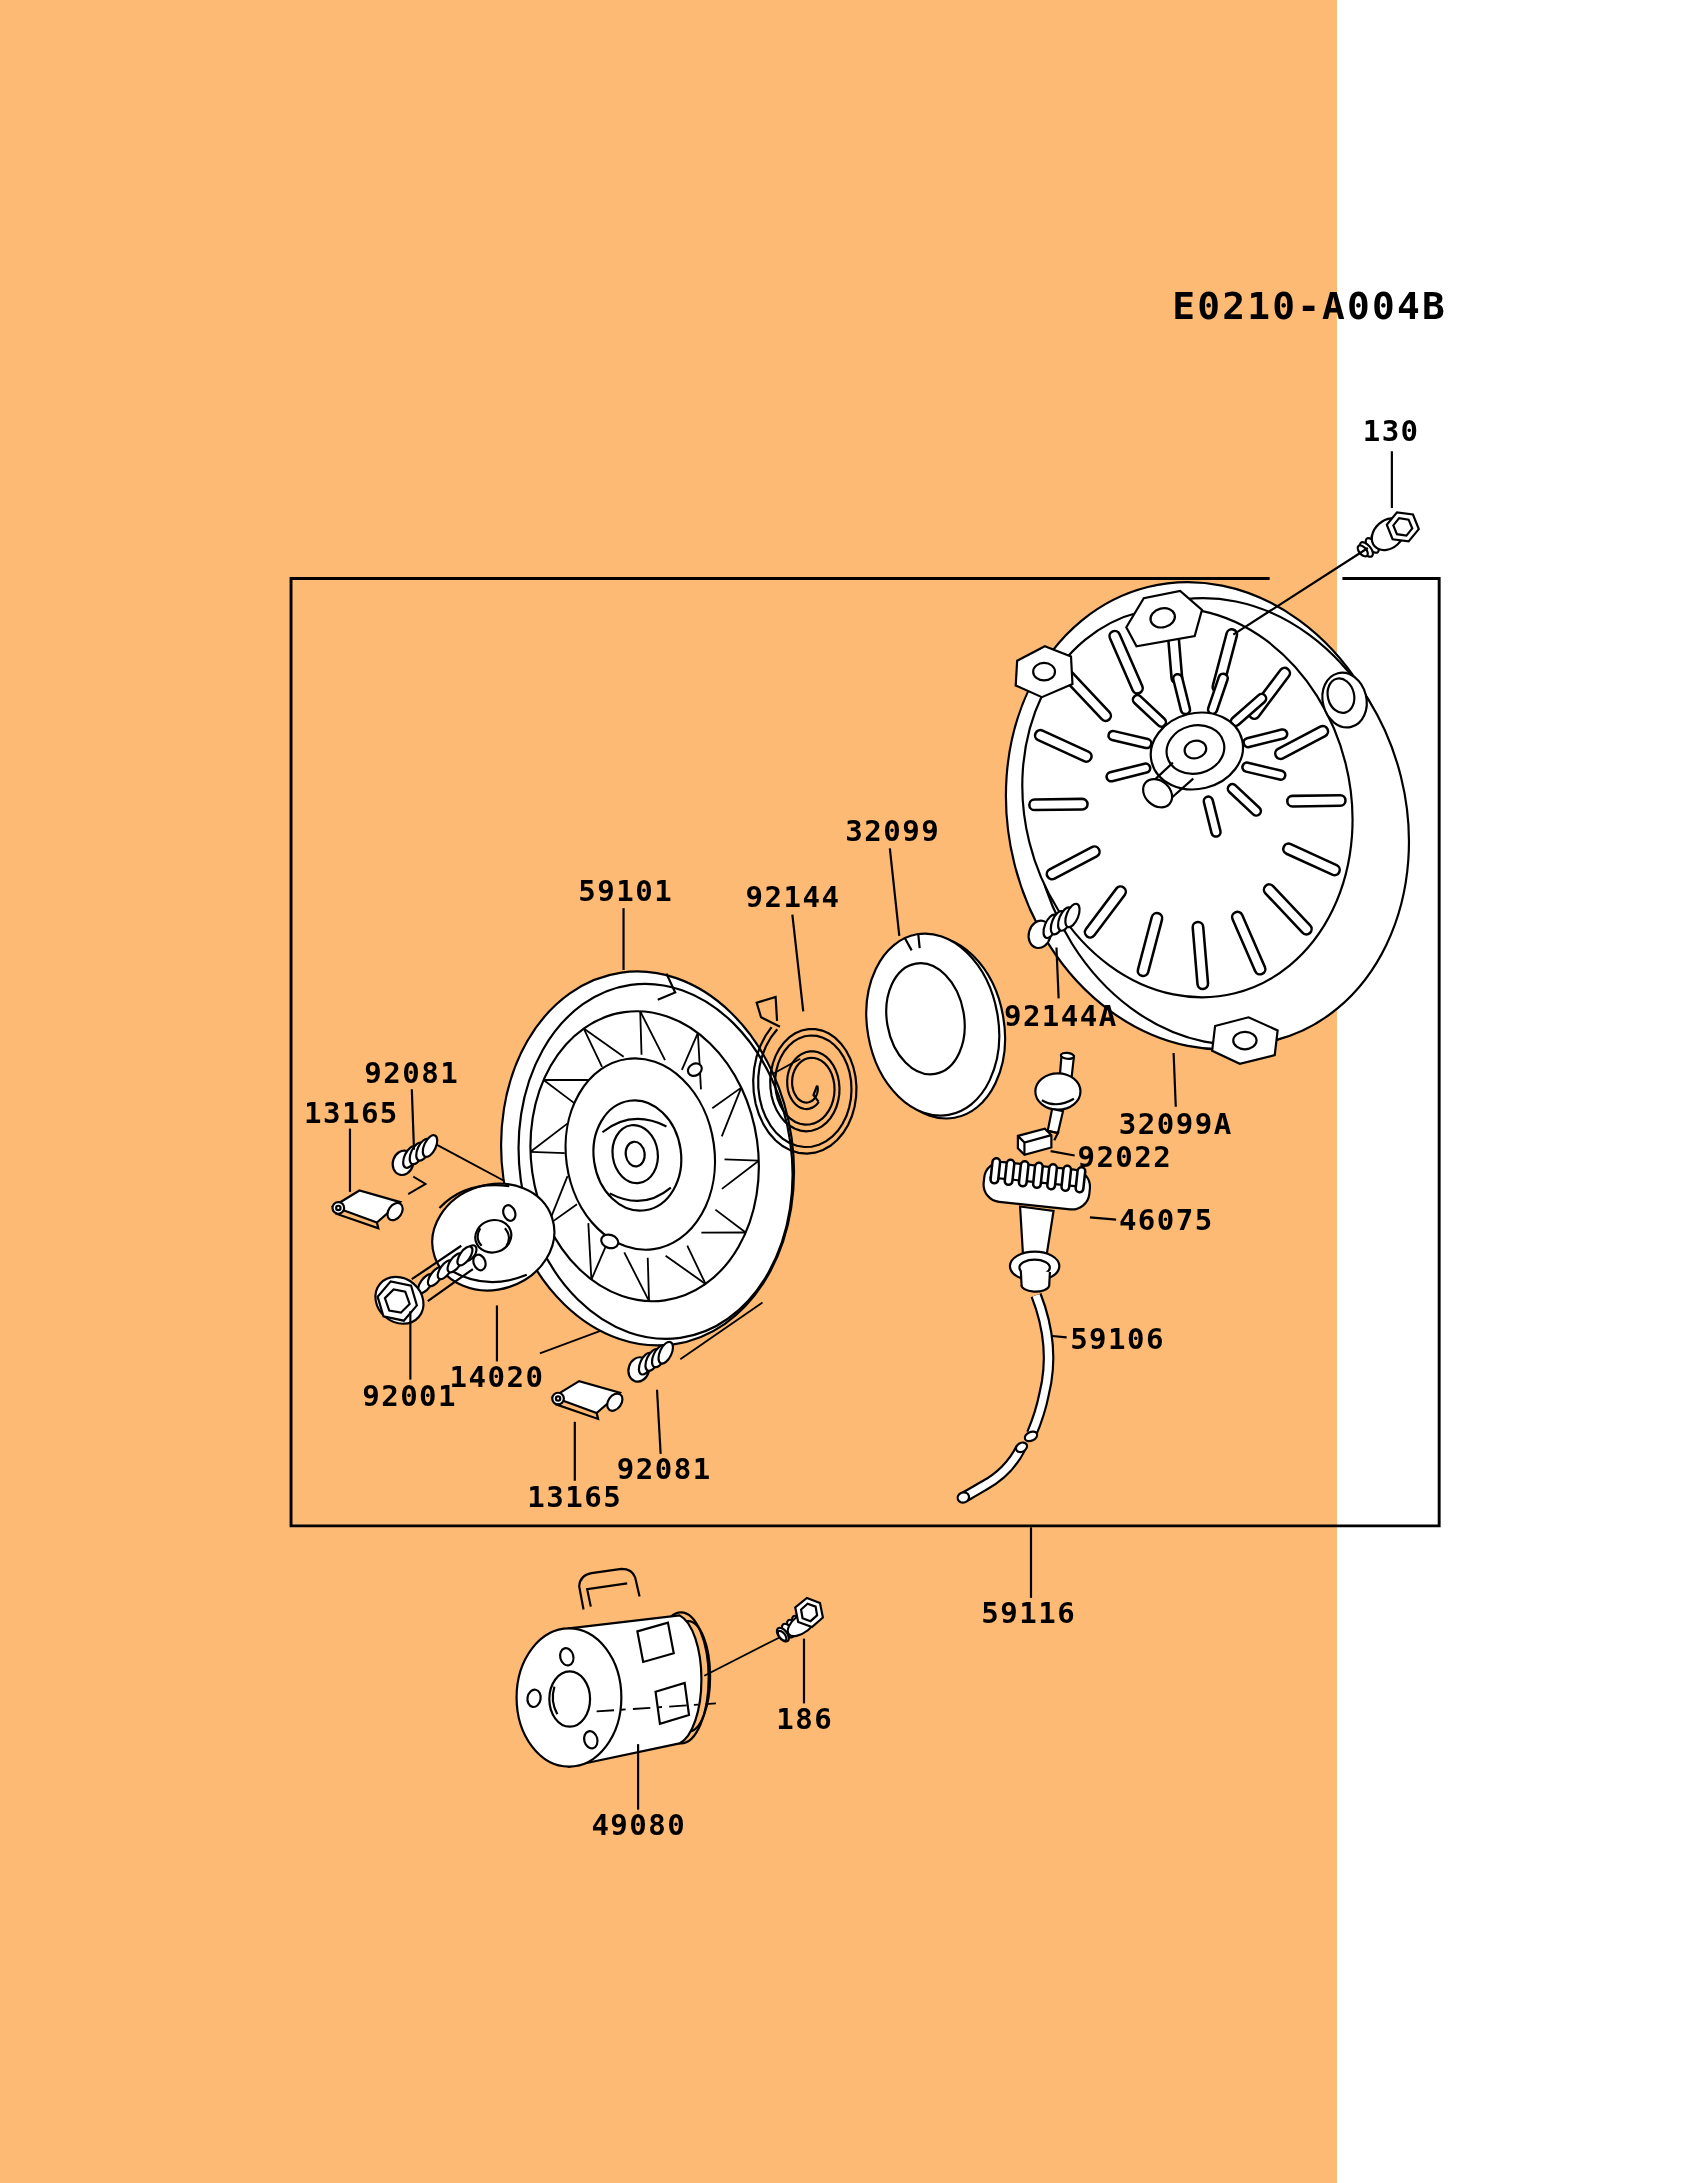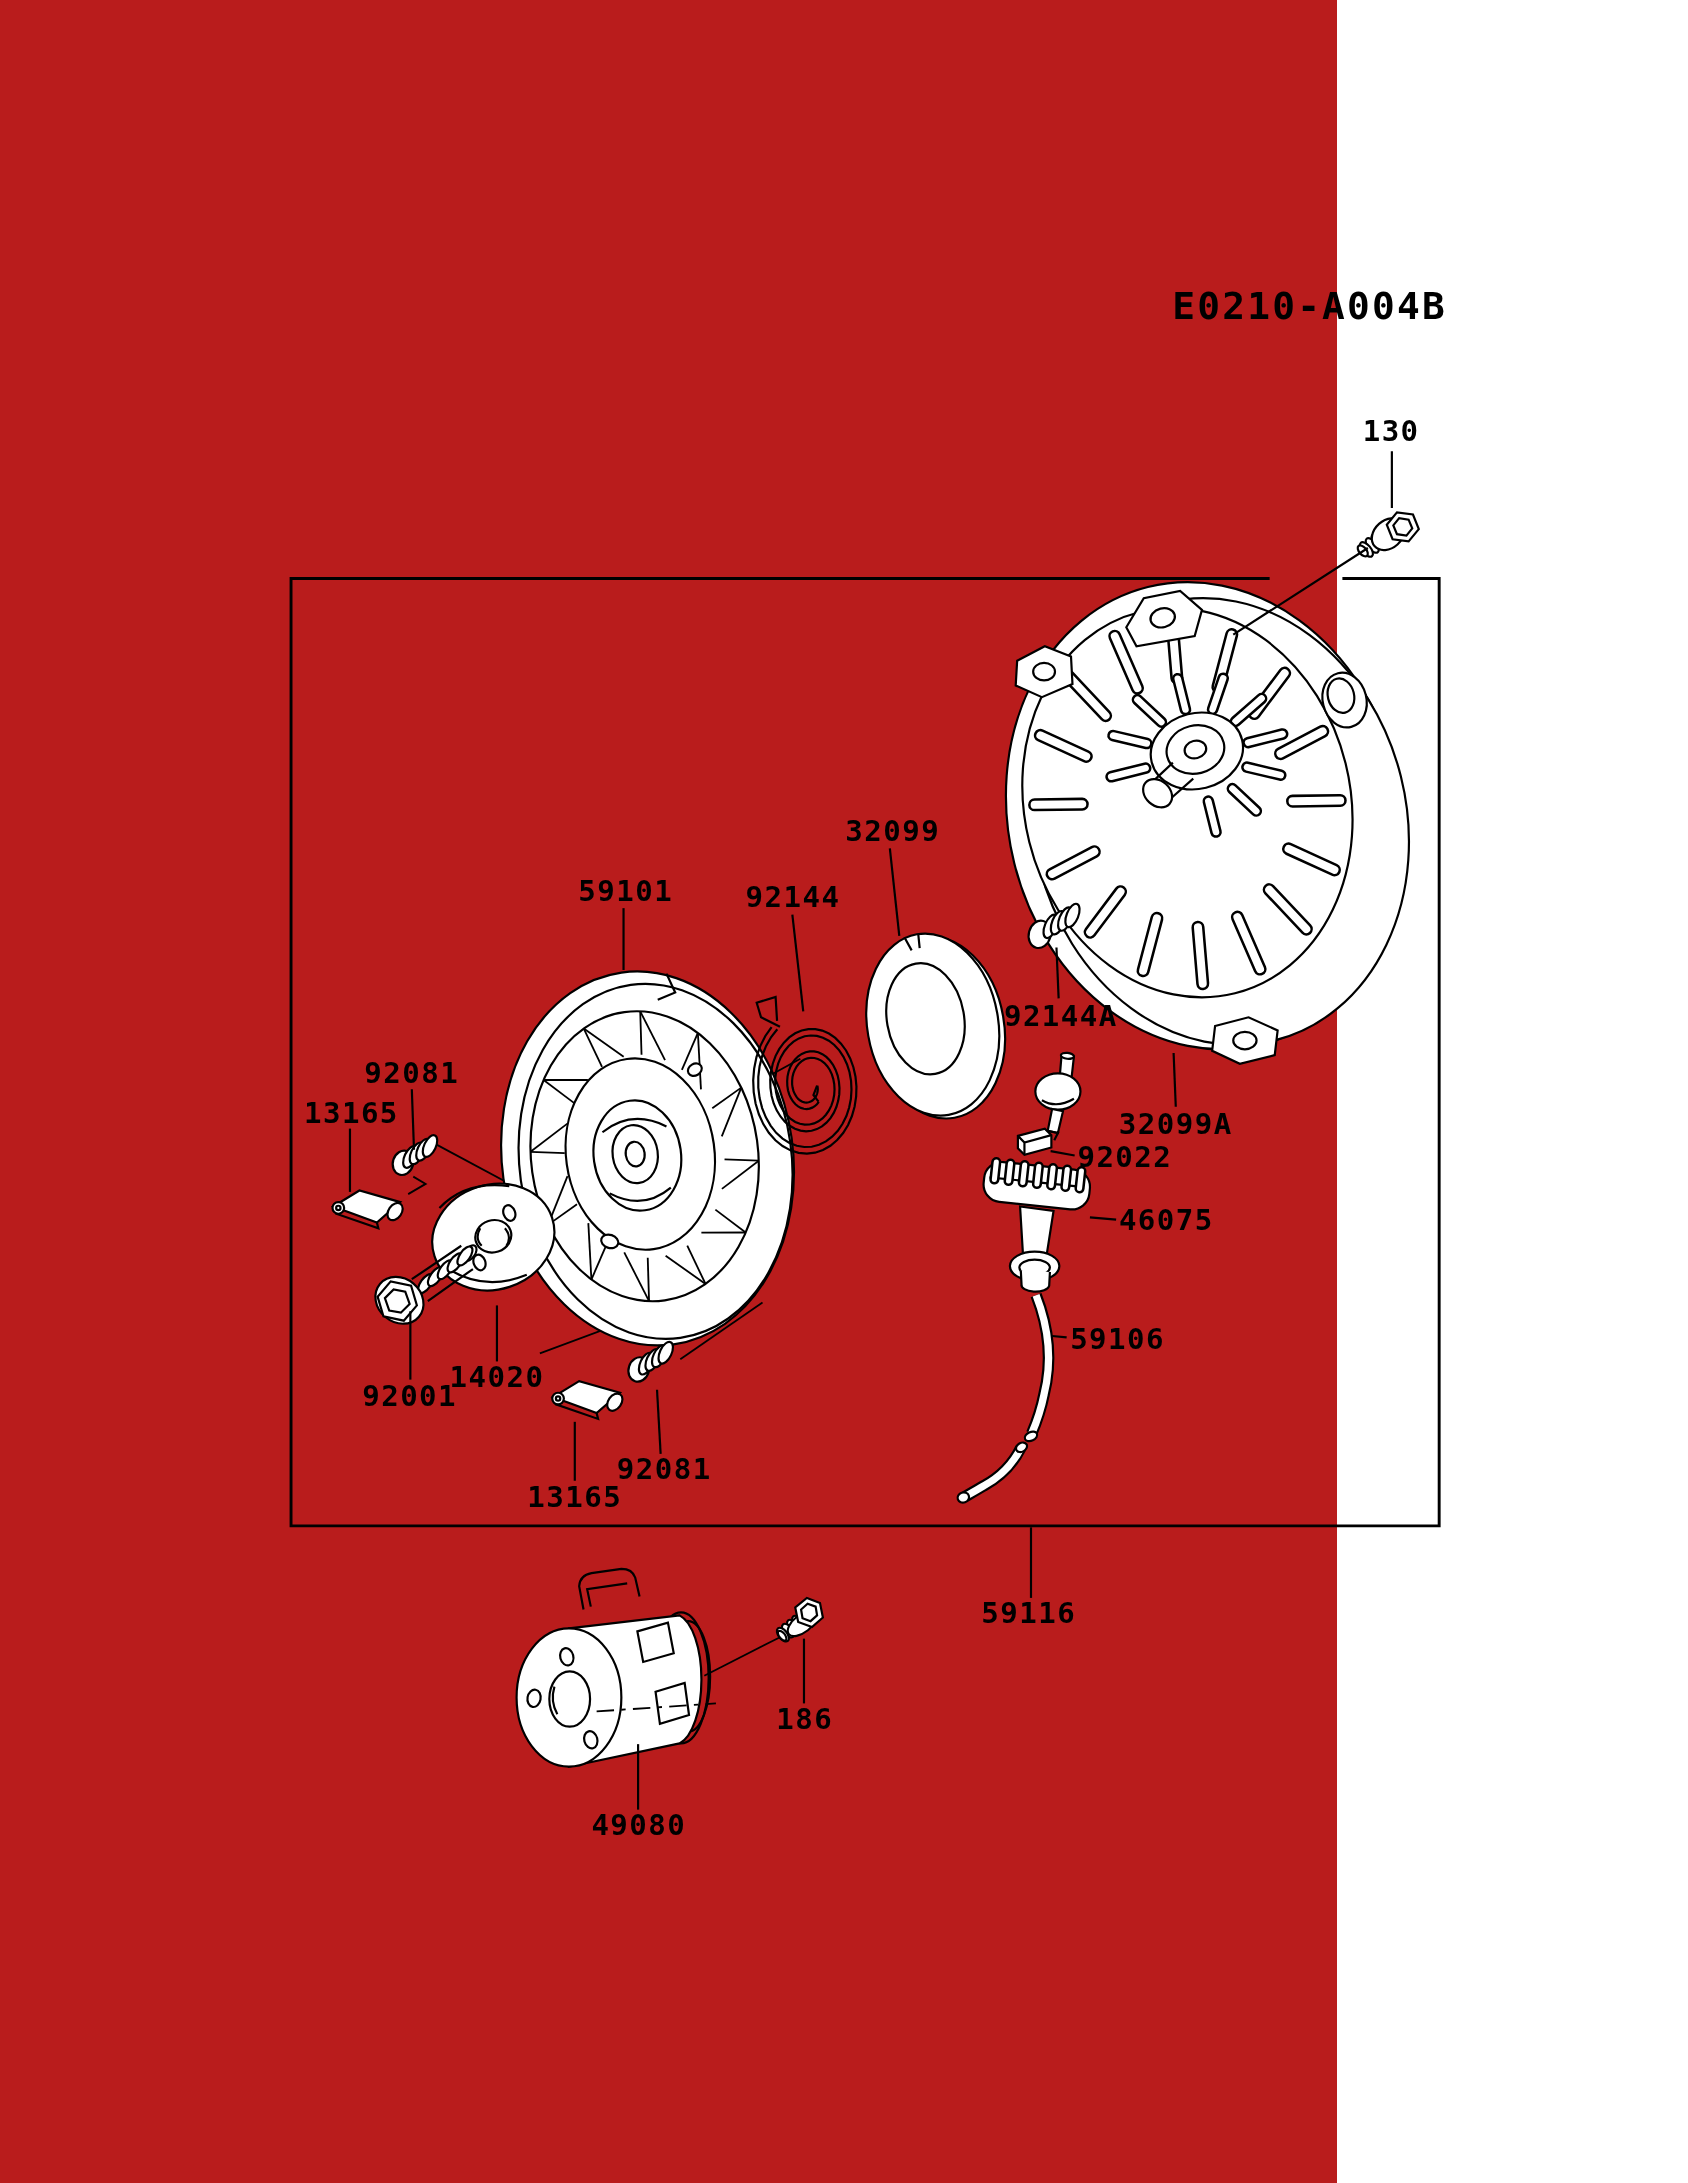--- a/index.html
+++ b/index.html
@@ -1,16 +1,16 @@
 <!DOCTYPE html>
 <html style="font-size:11.6px"><head>
 <meta charset="utf-8">
 <style>
   html,body{margin:0;padding:0;background:#fff;}
-  #page{width:1337px;height:2183px;position:relative;background:#b91c1c;}
+  #page{width:1337px;height:2183px;position:relative;background:#fdba74;}
   svg{display:block;}
   .ln{fill:#fff;stroke:#000;stroke-width:3;}
   .s{fill:none;stroke:#000;stroke-width:3;}
   .s2{fill:none;stroke:#000;stroke-width:2.5;}
   .ldr{fill:none;stroke:#000;stroke-width:3;}
   .frame{fill:none;stroke:#000;stroke-width:4;}
   text{font-family:"DejaVu Sans Mono","Liberation Mono",monospace;font-weight:700;fill:#000;}
   .plbl{font-size:40px;text-anchor:middle;letter-spacing:2px;}
   .title{font-size:52px;text-anchor:middle;letter-spacing:3px;}
   .dash{fill:none;stroke:#000;stroke-width:2.5;stroke-dasharray:24 10 6 10;}

